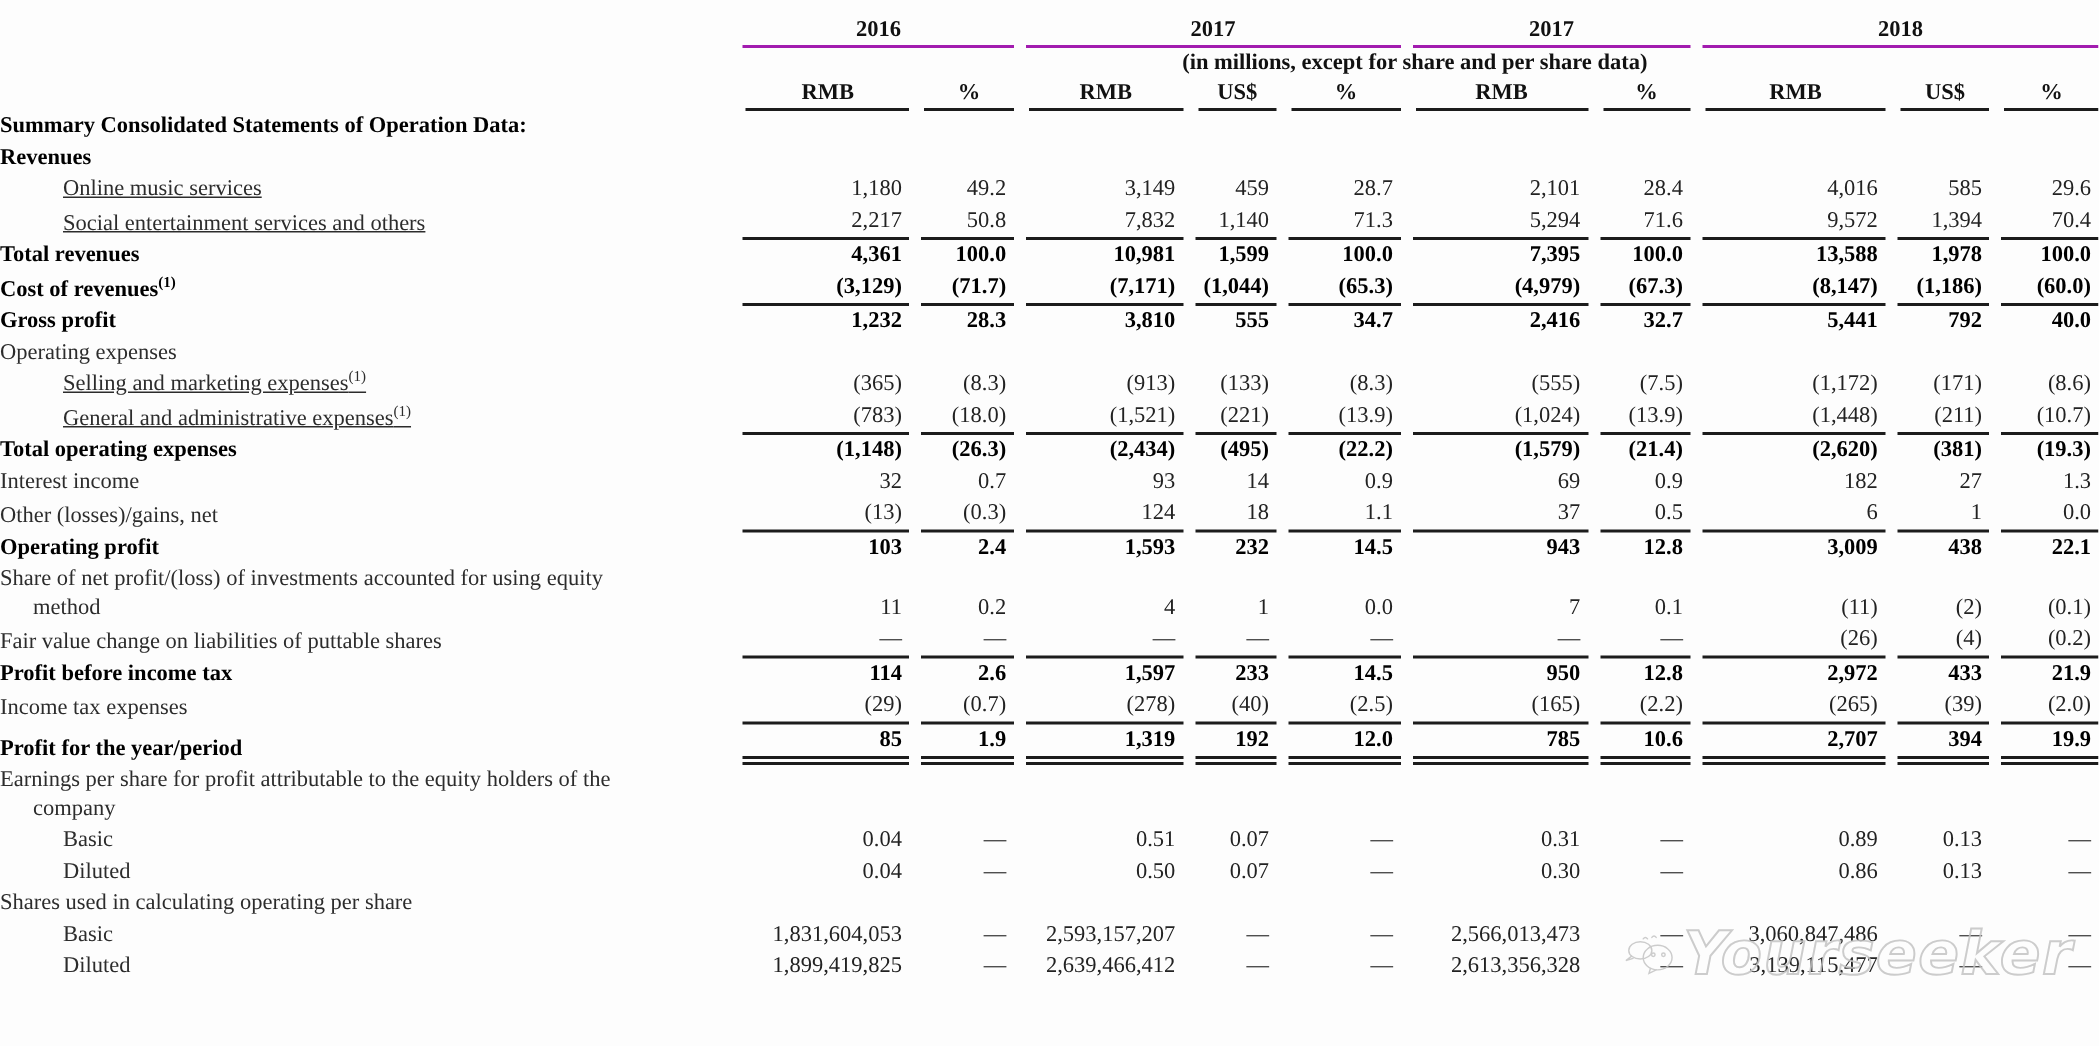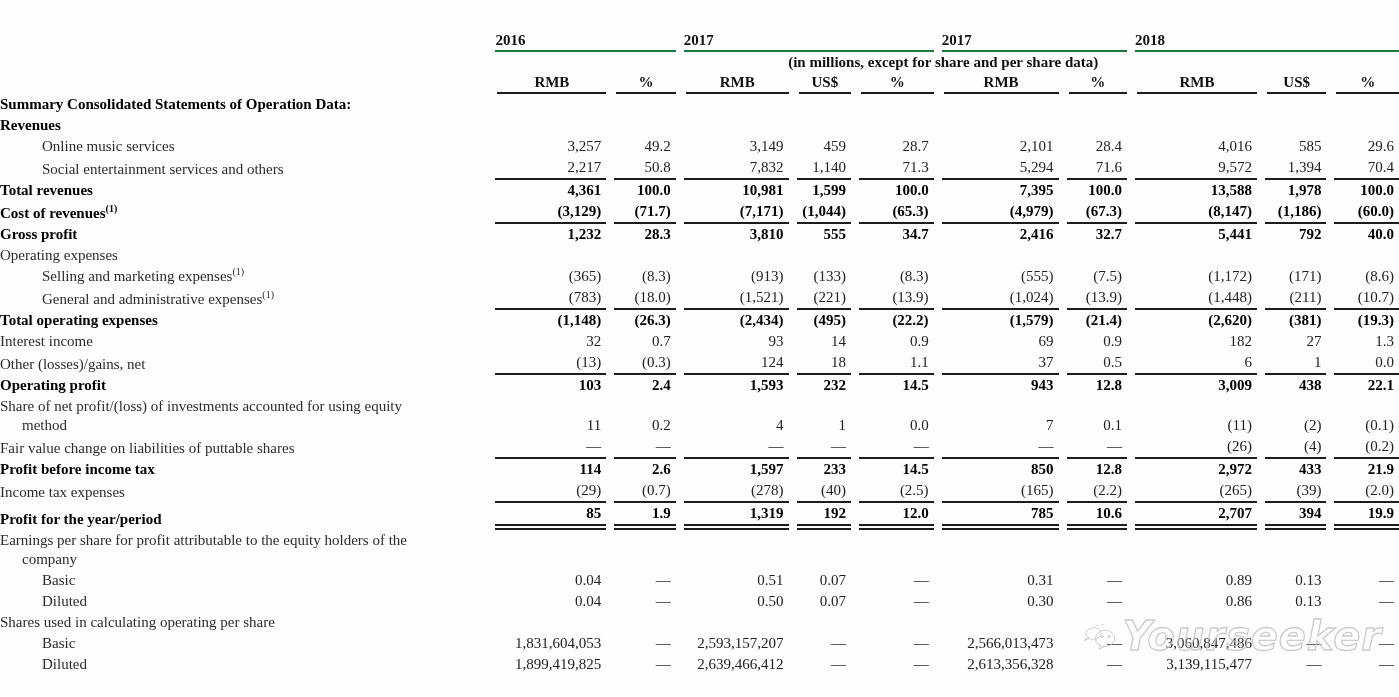--- a/index.html
+++ b/index.html
@@ -9,35 +9,35 @@
     font-family:"Liberation Serif", serif; font-size:15px;
   }
   .sheet { position:absolute; top:10px; left:0; }
 
   table { table-layout:fixed; border-collapse:collapse; width:1399px; }
   td { padding:0; vertical-align:bottom; }
 
   
   thead td div { font-weight:bold; color:#111; white-space:nowrap; }
   .ghead { text-align:center; line-height:24px; border-bottom:2px solid #1c1c1c; margin-left:8px; }
-  .yhead { text-align:left; line-height:20px; border-bottom:2px solid #15803d; margin-left:8px;margin-top:20px; }
+  .yhead { text-align:center; line-height:20px; border-bottom:2px solid #a21caf; margin-left:8px; }
   .chead { text-align:center; line-height:20px; border-bottom:2px solid #1c1c1c; margin-left:10px; }
   .note  { text-align:center; line-height:20px; }
 
   
   .num {
     text-align:right; padding:0 5px 0 0; margin-left:8px;
     line-height:21px; white-space:nowrap;
   }
   .rule  { border-bottom:2px solid #1c1c1c; }
   .rule2 { border-bottom:6px double #1c1c1c;text-align:right; }
 
   .label { padding-right:4px; color:#2c2c2c; }
   .label div { line-height:21px; white-space:nowrap; }
-  .label .ind1 { padding-left:42px; }
+  .label .ind1 { padding-left:42px;text-decoration:underline; }
   .label .ind2 { padding-left:42px; }
   .label .wrap2 { line-height:17px; padding-bottom:2px; padding-left:22px; }
   tr.bold td, tr.bold .label { font-weight:bold; color:#000; }
   sup { font-size:10px; line-height:0; }
 
   
   .watermark {
     position:absolute; left:1082px; top:598px; width:300px; height:75px;
     display:flex; align-items:center; opacity:0.85; pointer-events:none;font-style:italic;
   }
@@ -191,21 +191,21 @@
           </td>
           <td>
             <div class="num"></div>
           </td>
         </tr>
         <tr>
           <td class="label">
             <div class="ind1">Online music services</div>
           </td>
           <td>
-            <div class="num">3,257</div>
+            <div class="num">1,180</div>
           </td>
           <td>
             <div class="num">49.2</div>
           </td>
           <td>
             <div class="num">3,149</div>
           </td>
           <td>
             <div class="num">459</div>
           </td>
@@ -697,21 +697,21 @@
           <td>
             <div class="num">1,597</div>
           </td>
           <td>
             <div class="num">233</div>
           </td>
           <td>
             <div class="num">14.5</div>
           </td>
           <td>
-            <div class="num">850</div>
+            <div class="num">950</div>
           </td>
           <td>
             <div class="num">12.8</div>
           </td>
           <td>
             <div class="num">2,972</div>
           </td>
           <td>
             <div class="num">433</div>
           </td>

